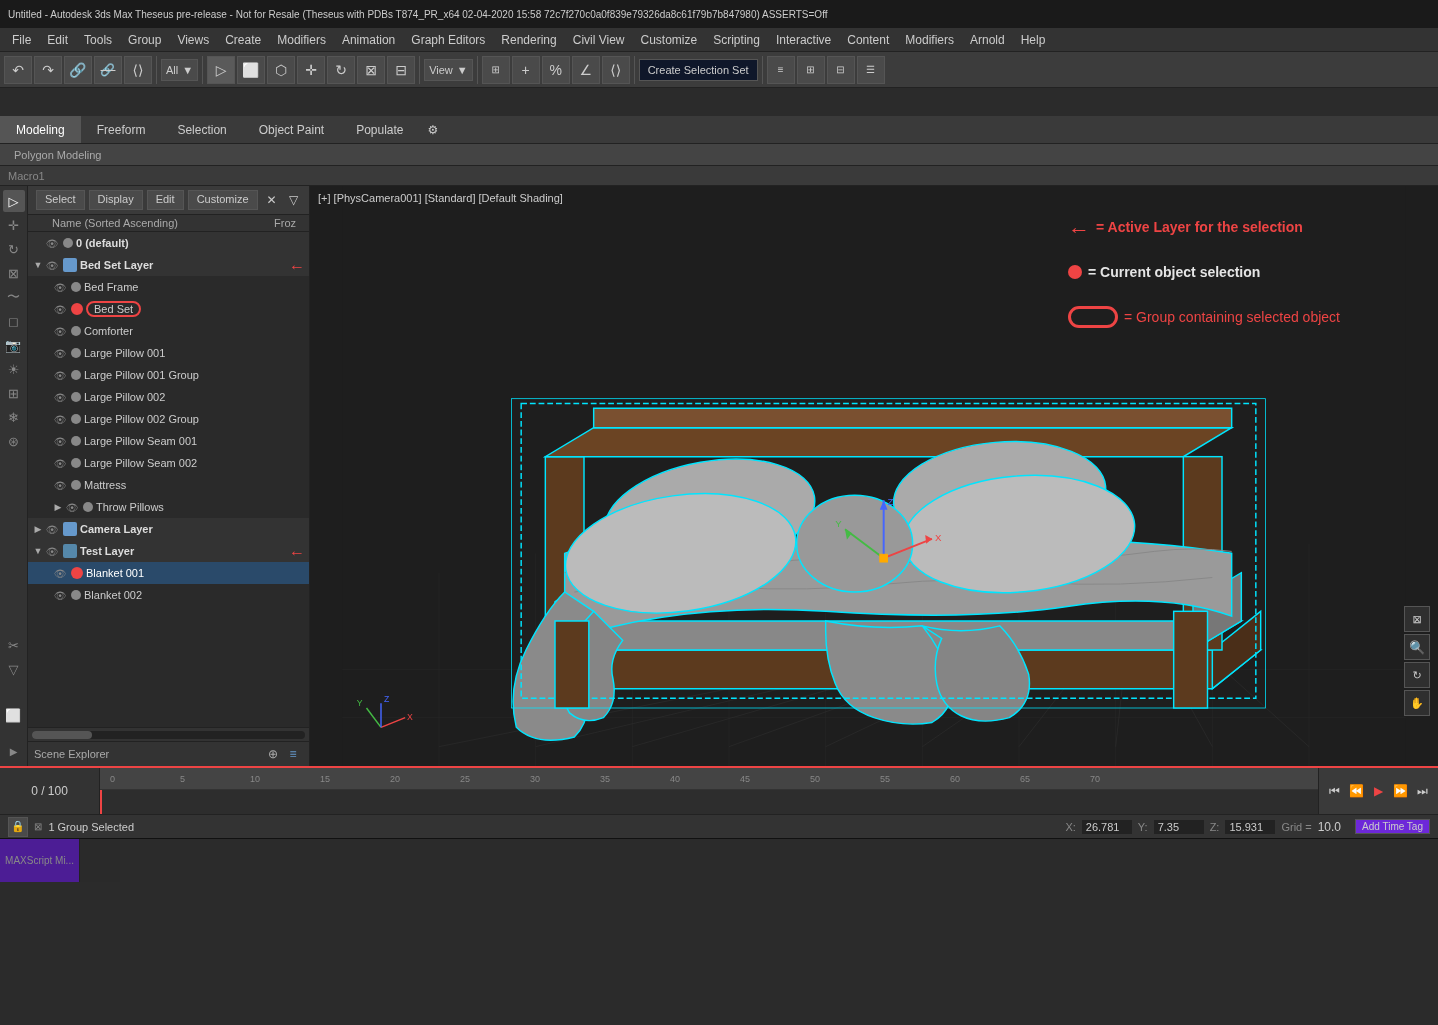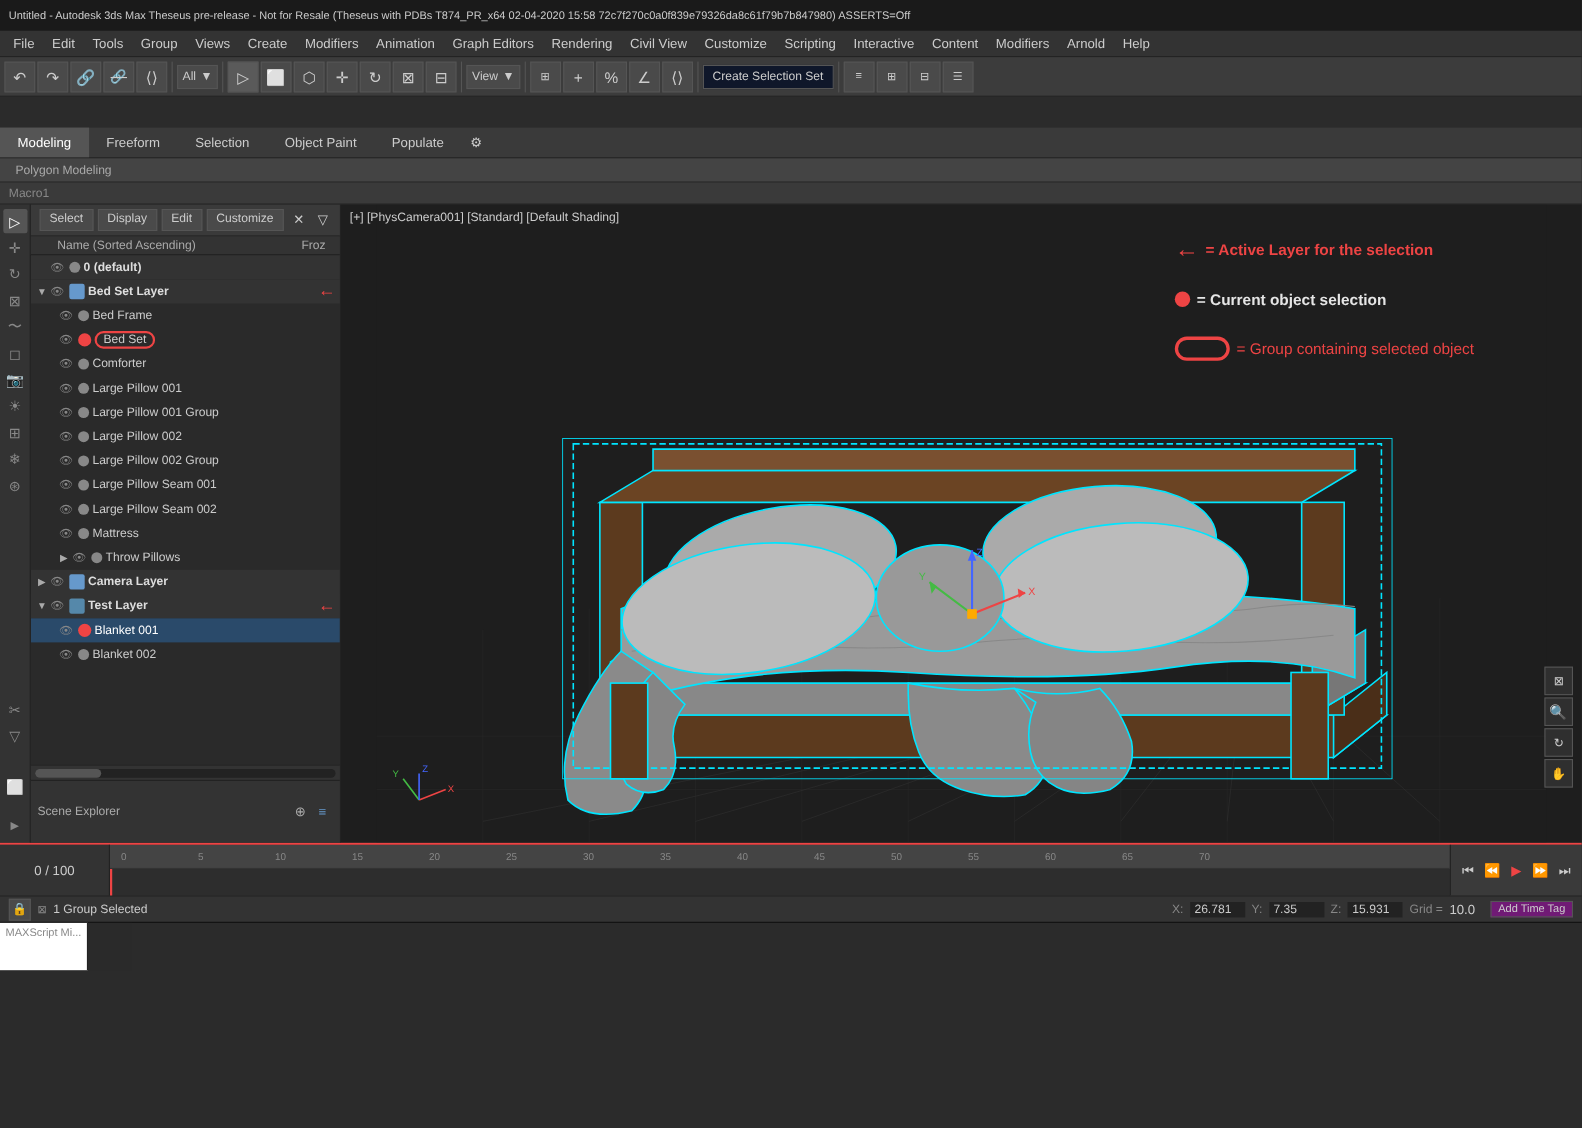--- a/index.html
+++ b/index.html
@@ -81,21 +81,21 @@
     .scrollbar-track { flex: 1; height: 8px; background: #222; margin: 0 4px; border-radius: 4px; }
     .scrollbar-thumb { width: 60px; height: 8px; background: #555; border-radius: 4px; }
     .play-btn { width: 20px; height: 20px; display: flex; align-items: center; justify-content: center; color: #ccc; font-size: 12px; cursor: pointer; }
 
     
     #status-bar { background: #333; height: 22px; display: flex; align-items: center; padding: 0 8px; gap: 8px; border-top: 1px solid #222; font-size: 11px; color: #aaa; }
     .coord-label { color: #888; }
     .coord-val { color: #ccc; }
     .nav-btn { width: 24px; height: 24px; background: rgba(60,60,60,0.8); border: 1px solid #555; display: flex; align-items: center; justify-content: center; color: #ccc; font-size: 11px; cursor: pointer; }
 
-    .scene-explorer-footer { display: flex; align-items: center; padding: 18px 6px; background: #333; border-top: 1px solid #222; }
+    .scene-explorer-footer { display: flex; align-items: center; padding: 2px 6px; background: #333; border-top: 1px solid #222; }
     .scene-exp-label { color: #aaa; font-size: 11px; flex: 1; }
     .scene-exp-icon { width: 20px; height: 20px; display: flex; align-items: center; justify-content: center; color: #aaa; cursor: pointer; }
   </style>
 </head>
 <body>
 
 <div id="title-bar">
   <span style="font-size:10px;">Untitled - Autodesk 3ds Max Theseus pre-release - Not for Resale (Theseus with PDBs T874_PR_x64 02-04-2020 15:58 72c7f270c0a0f839e79326da8c61f79b7b847980) ASSERTS=Off</span>
 </div>
 
@@ -536,25 +536,25 @@
     <span style="flex:1;color:#ccc;font-size:11px;">1 Group Selected</span>
 
     <span class="coord-label" style="color:#888;font-size:11px;">X:</span>
     <span class="coord-val" style="color:#ccc;font-size:11px;min-width:50px;background:#222;padding:1px 4px;">26.781</span>
     <span class="coord-label" style="color:#888;font-size:11px;">Y:</span>
     <span class="coord-val" style="color:#ccc;font-size:11px;min-width:50px;background:#222;padding:1px 4px;">7.35</span>
     <span class="coord-label" style="color:#888;font-size:11px;">Z:</span>
     <span class="coord-val" style="color:#ccc;font-size:11px;min-width:50px;background:#222;padding:1px 4px;">15.931</span>
     <span style="color:#888;font-size:11px;">Grid =</span>
     <span style="color:#ccc;font-size:12px;">10.0</span>
-    <div style="background:#701a75;border:1px solid #555;padding:1px 6px;color:#ccc;font-size:10px;cursor:pointer;margin-left:8px;">Add Time Tag</div>
+    <div style="background:#6d28d9;border:1px solid #555;padding:1px 6px;color:#ccc;font-size:10px;cursor:pointer;margin-left:8px;">Add Time Tag</div>
   </div>
 
   <div style="display:flex;height:44px;border-top:1px solid #111;">
 
     <div style="display:flex;width:120px;background:#2a2a2a;">
-      <div style="background:#ffffff;padding:4px;display:flex;align-items:flex-start;justify-content:center;width:80px;border-right:1px solid #222;">
+      <div style="background:#4c1d95;padding:4px;display:flex;align-items:center;justify-content:center;width:80px;border-right:1px solid #222;">
         <span style="color:#888;font-size:10px;">MAXScript Mi...</span>
       </div>
     </div>
 
   </div>
 </div>
 
 </body></html>

